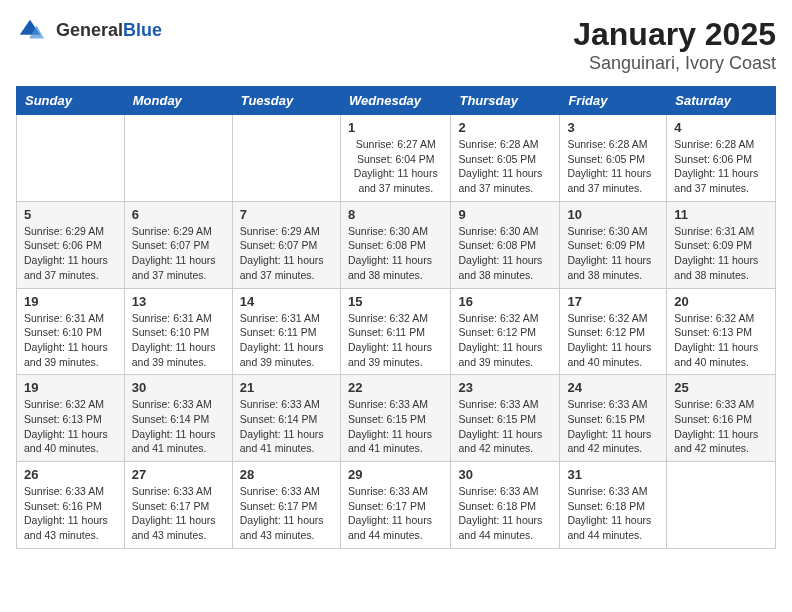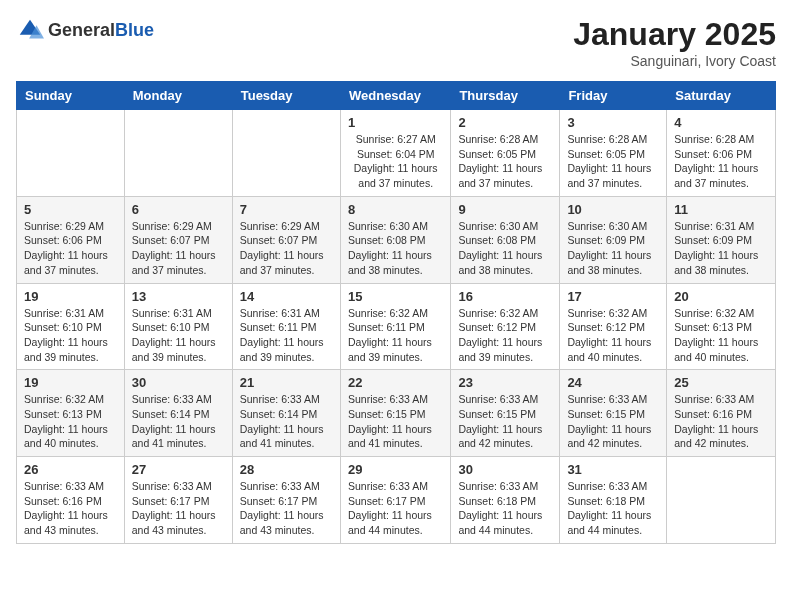--- a/index.html
+++ b/index.html
@@ -12,21 +12,21 @@
     }
     .header {
       display: flex;
       justify-content: space-between;
       align-items: flex-start;
       margin-bottom: 12px;
     }
     .logo {
       display: flex;
       align-items: center;
-      gap: 4px;
+      gap: 12px;
     }
     .logo-text-general {
       font-size: 18px;
       font-weight: bold;
       color: #333;
     }
     .logo-text-blue {
       font-size: 18px;
       font-weight: bold;
       color: #1a5cb0;
@@ -38,35 +38,36 @@
     .title-block {
       text-align: right;
     }
     .month-title {
       font-size: 32px;
       font-weight: bold;
       color: #222;
       margin-left: 16px;
     }
     .location-title {
-      font-size: 14px;
+      font-size: 18px;
       color: #555;
     }
     .calendar {
       width: 100%;
       border-collapse: collapse;
       border: 1px solid #ccc;
     }
     .calendar th {
       background: #1a5cb0;
       color: #fff;
       text-align: left;
       padding: 6px 8px;
       font-size: 13px;
       border: 1px solid #1a5cb0;
+      font-style: italic;
     }
     .calendar td {
       vertical-align: top;
       padding: 5px 7px;
       border: 1px solid #ccc;
       width: 113px;
       min-height: 80px;
       background: #fff;
       font-size: 11px;
       color: #333;

